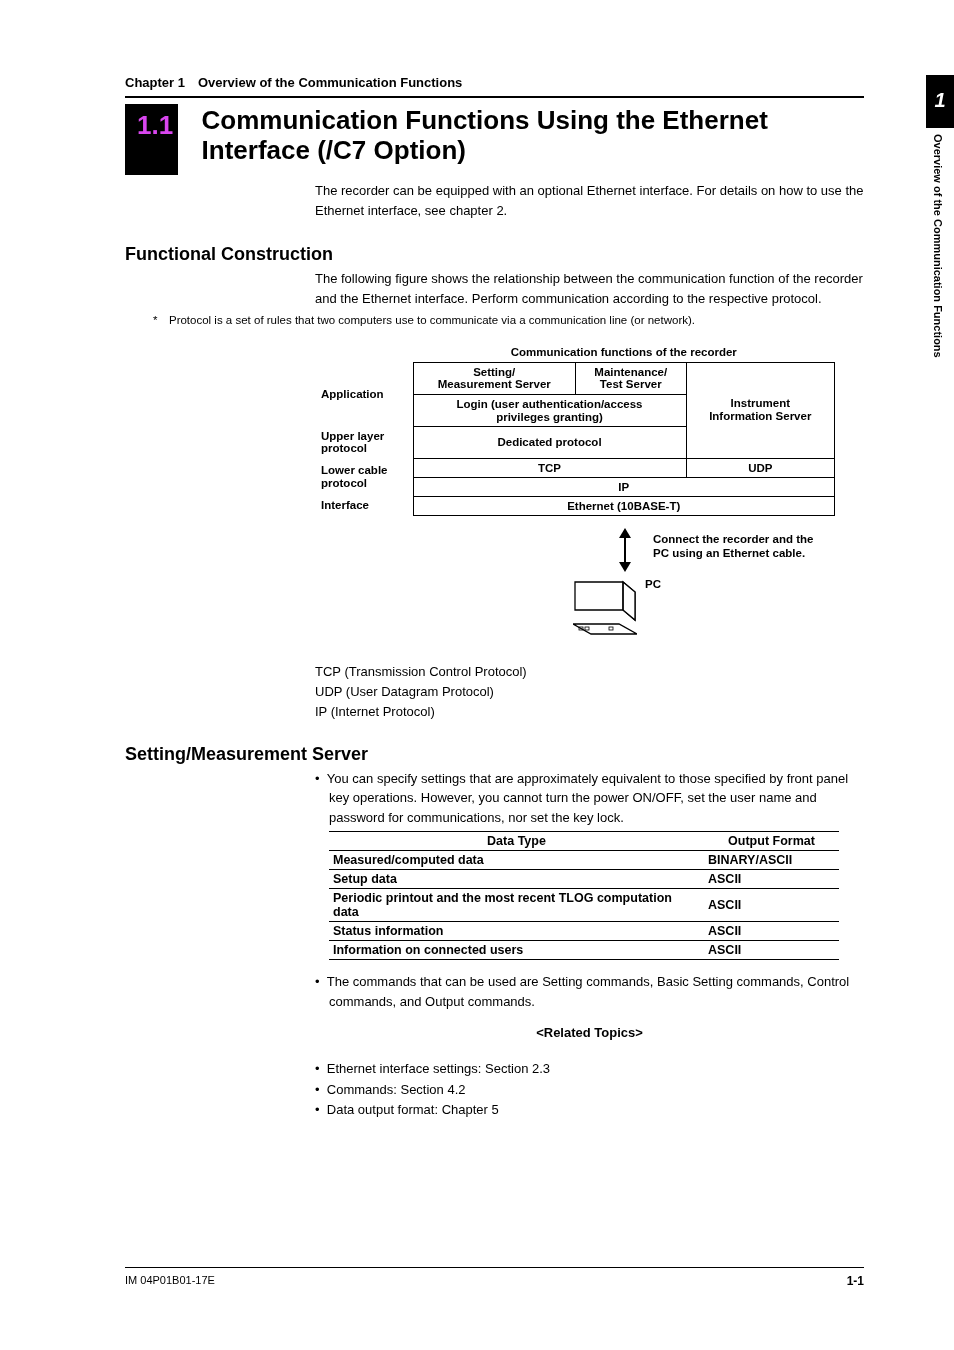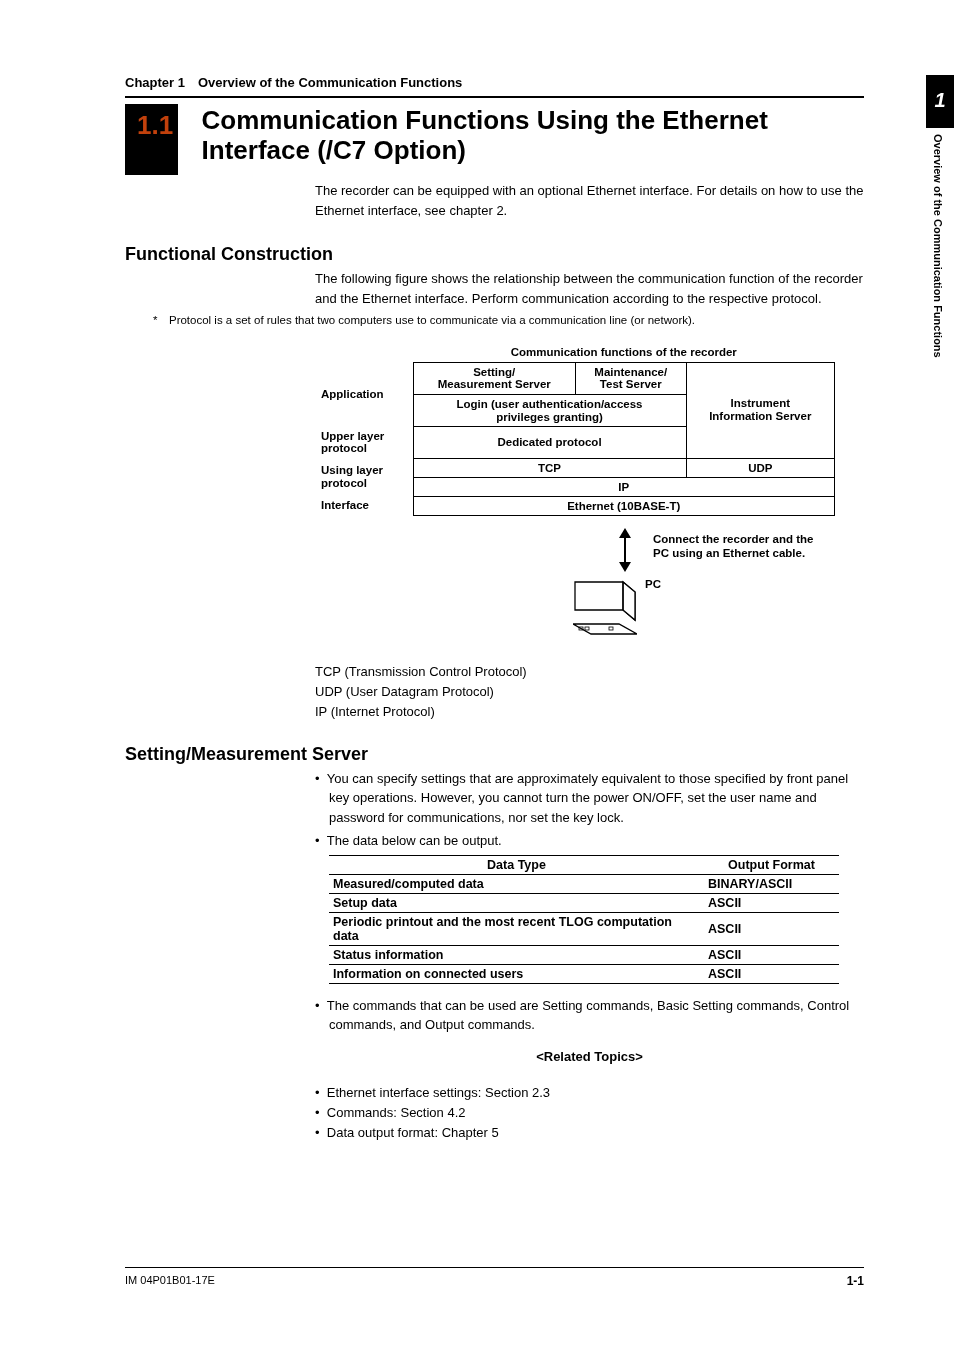--- a/index.html
+++ b/index.html
@@ -28,21 +28,21 @@
     margin-bottom: 6px;
   }
   .title-row {
     display: flex;
     align-items: flex-start;
     gap: 24px;
     margin-bottom: 6px;
   }
   .section-num-box {
     background: #000;
-    color: #c2410c;
+    color: #d946ef;
     font-size: 26px;
     font-weight: bold;
     padding: 6px 12px 34px 12px;
     min-width: 52px;
     text-align: center;
   }
   .section-title {
     font-size: 26px;
     font-weight: bold;
     line-height: 1.15;
@@ -244,21 +244,21 @@
       <td rowspan="3" class="double-line"><b><span>Instrument</span><br><span>Information Server</span></b></td>
     </tr>
     <tr>
       <td colspan="2" class="double-line"><b><span>Login (user authentication/access</span><br><span>privileges granting)</span></b></td>
     </tr>
     <tr>
       <th class="rowhdr double-line"><span>Upper layer</span><br><span>protocol</span></th>
       <td colspan="2"><b>Dedicated protocol</b></td>
     </tr>
     <tr>
-      <th class="rowhdr double-line" rowspan="2"><span>Using layer</span><br><span>protocol</span></th>
+      <th class="rowhdr double-line" rowspan="2"><span>Lower cable</span><br><span>protocol</span></th>
       <td colspan="2"><b>TCP</b></td>
       <td><b>UDP</b></td>
     </tr>
     <tr>
       <td colspan="3"><b>IP</b></td>
     </tr>
     <tr>
       <th class="rowhdr">Interface</th>
       <td colspan="3"><b>Ethernet (10BASE-T)</b></td>
     </tr>
@@ -292,21 +292,20 @@
 
   <div class="protolist">
     <div>TCP (Transmission Control Protocol)</div>
     <div>UDP (User Datagram Protocol)</div>
     <div>IP (Internet Protocol)</div>
   </div>
 
   <div class="h2">Setting/Measurement Server</div>
 
   <p class="bullet">•&nbsp;&nbsp;<span>You can specify settings that are approximately equivalent to those specified by front panel key operations. However, you cannot turn the power ON/OFF, set the user name and password for communications, nor set the key lock.</span></p>
-  <p class="bullet">•&nbsp;&nbsp;<span>The data below can be output.</span></p>
 
   <table class="datatable">
     <tbody>
         <tr>
       <th>Data Type</th>
       <th style="width:135px">Output Format</th>
     </tr>
     <tr>
           <td>Measured/computed data</td>
           <td>BINARY/ASCII</td>

